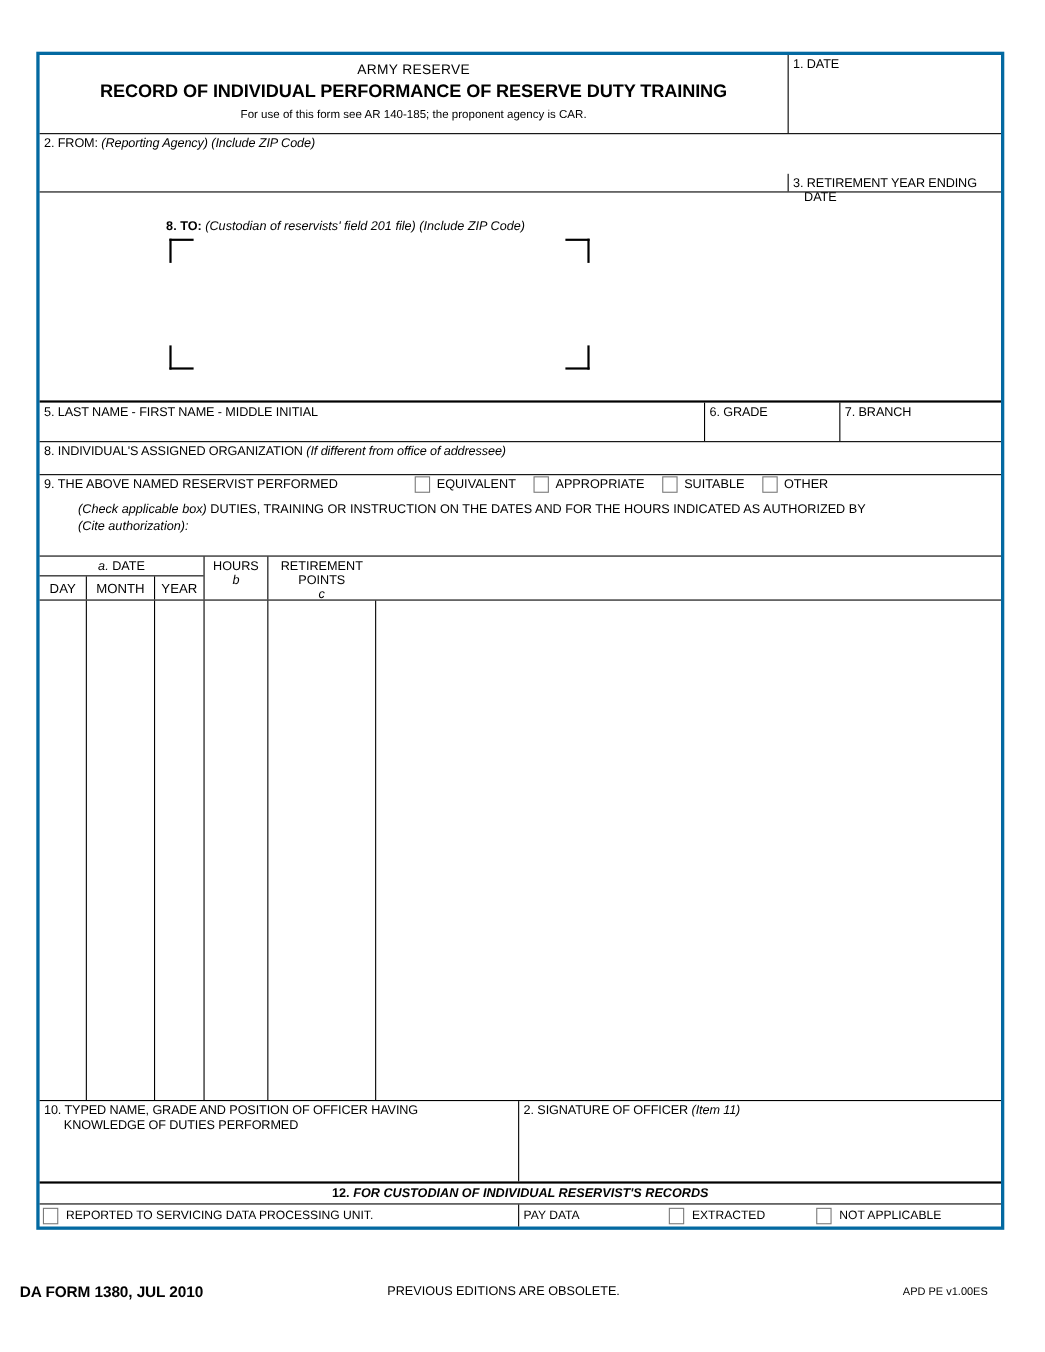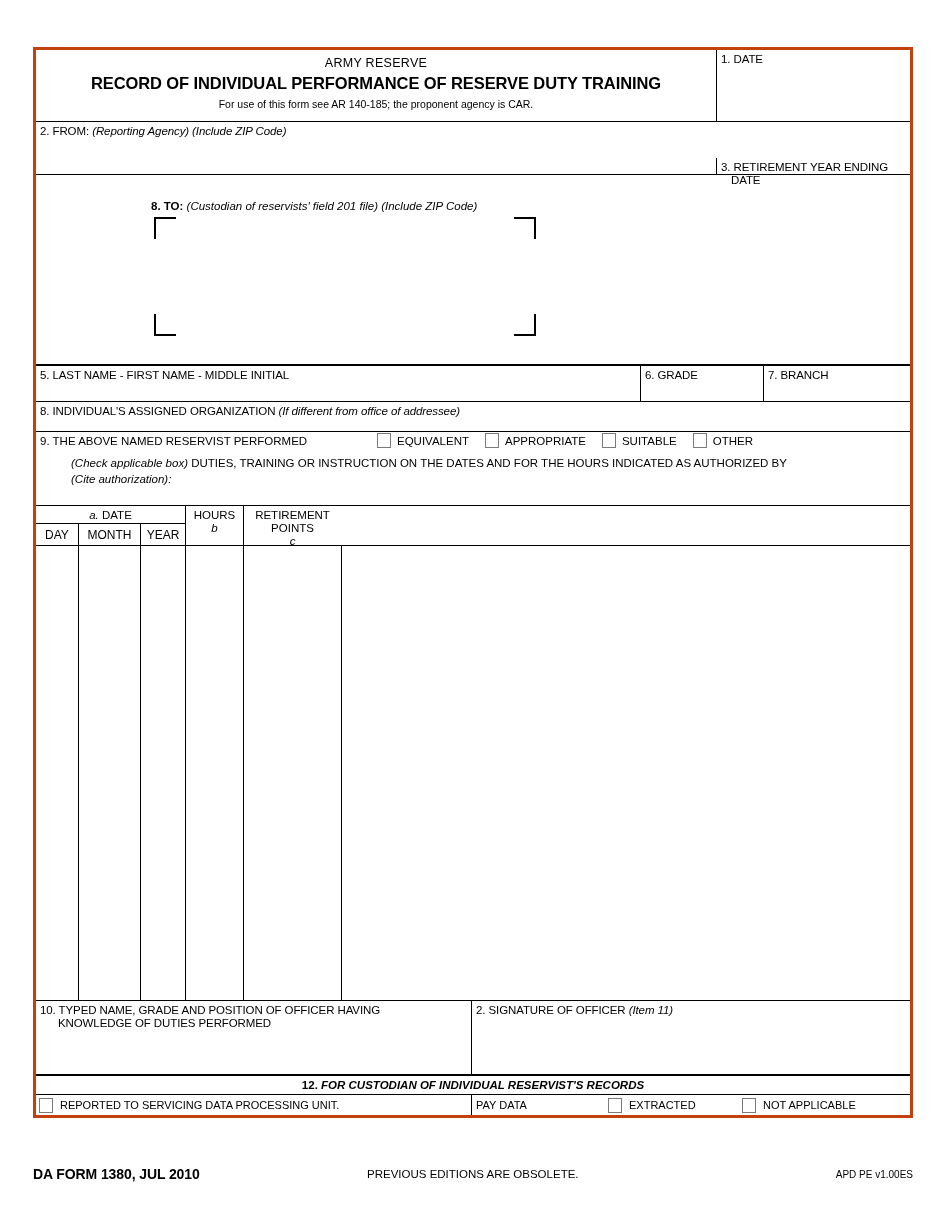--- a/index.html
+++ b/index.html
@@ -15,21 +15,21 @@
     position: relative;
     overflow: hidden;
   }
 
   
   .form {
     position: absolute;
     left: 33px;
     top: 47px;
     width: 874px;            
-    border: 3px solid #c2410c;
+    border: 3px solid #0369a1;
     box-sizing: content-box;
     background: #fff;
   }
 
   
   .row { display: flex; width: 100%; box-sizing: border-box; }
   .cell { position: relative; box-sizing: border-box; }
   .bt1 { border-top: 1px solid #000; }
   .bt2 { border-top: 2px solid #000; }
   .bl1 { border-left: 1px solid #000; }
@@ -193,21 +193,21 @@
   #pay-cell { width: 134px; display: flex; align-items: center; }
   #extr-cell { width: 134px; display: flex; align-items: center; }
   #na-cell { flex: 1; display: flex; align-items: center; }
   #final-row .chkbox { margin-left: 3px; margin-right: 7px; }
   #final-row .chk-label { font-size: 11px; }
   #pay-cell .chk-label { padding-left: 4px; }
 
   
   #footer {
     position: absolute;
-    left: 33px;
+    left: 18px;
     top: 1166px;
     width: 880px;
     height: 18px;
     text-align: center;
   }
   #footer-form {
     position: absolute;
     left: 0; top: 0;
     font-size: 14px;
     font-weight: bold;

